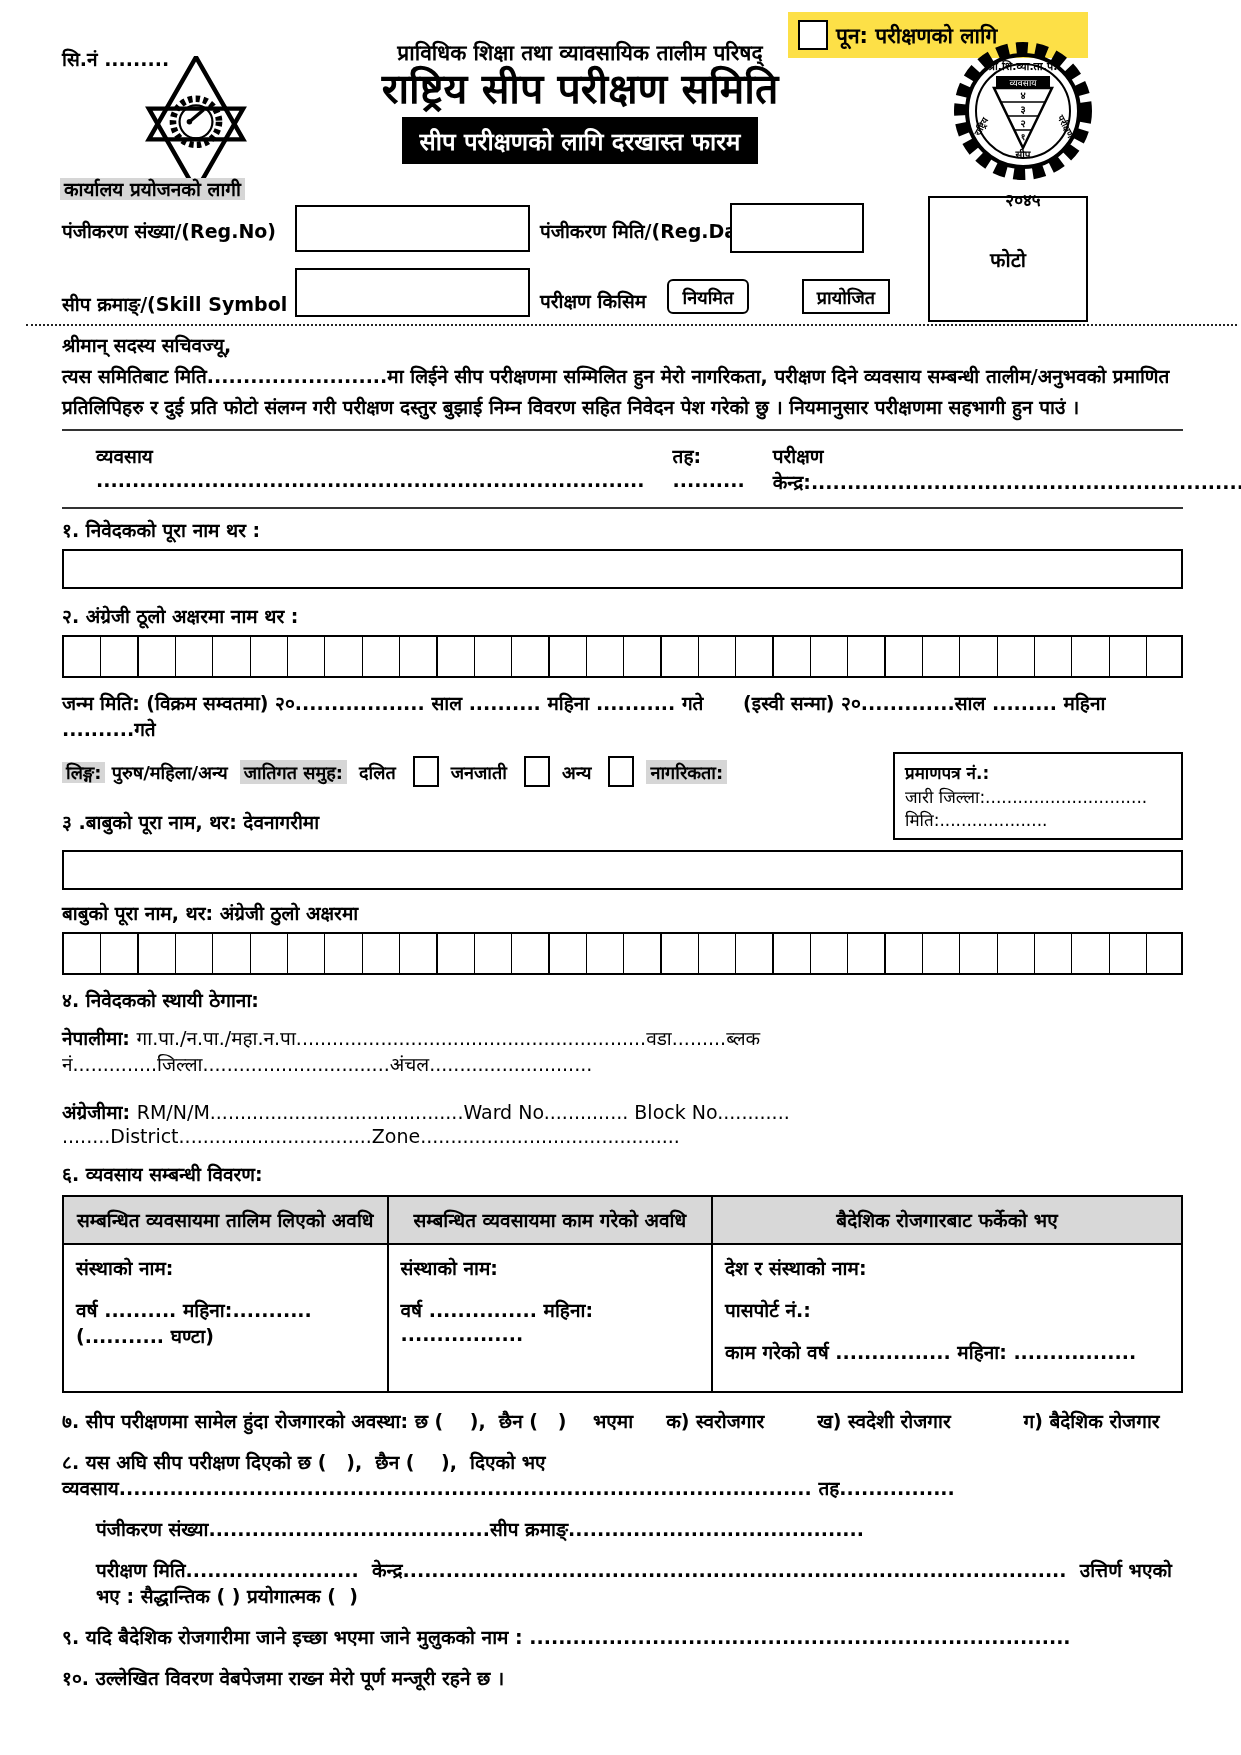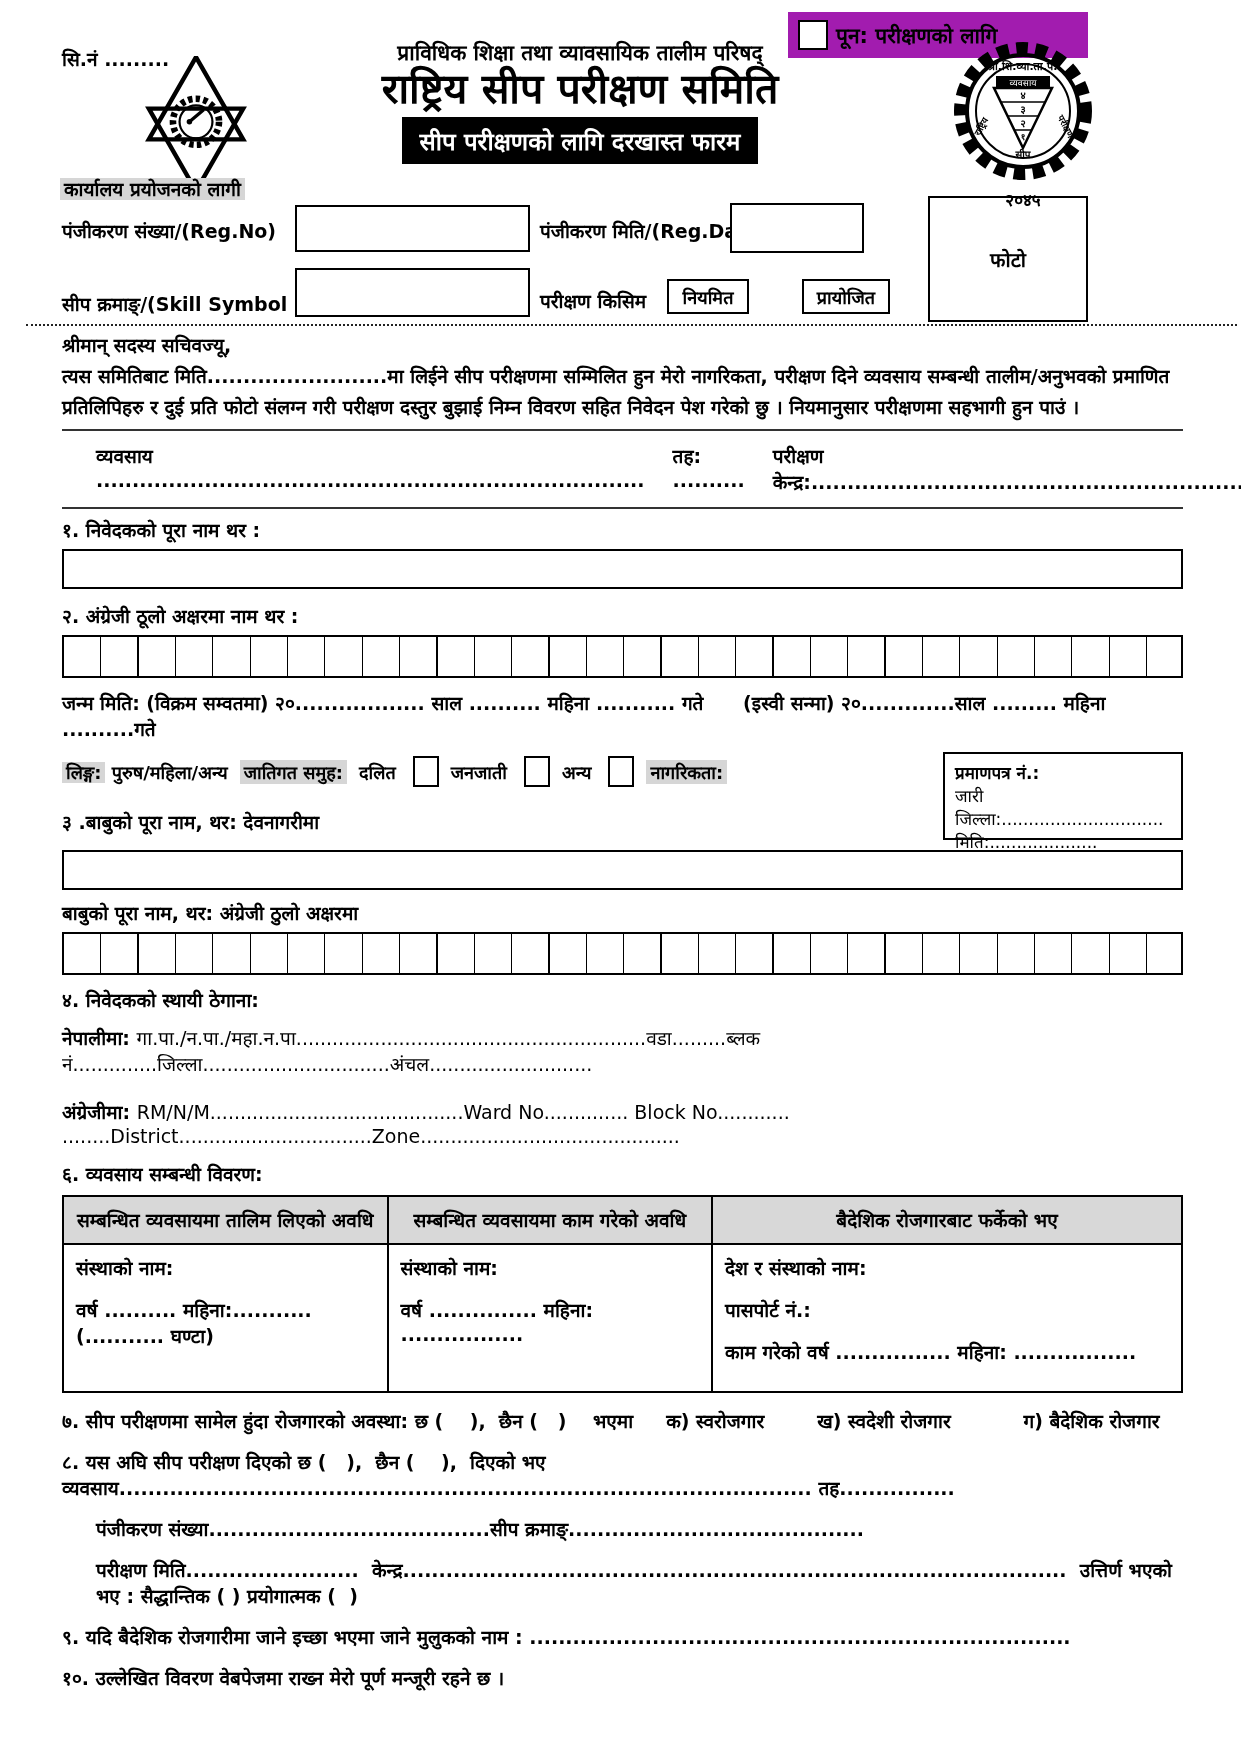--- a/index.html
+++ b/index.html
@@ -10,21 +10,21 @@
   }
   .hl { background:#d6d6d6; padding:0 4px; }
   .b  { font-weight:bold; }
   .n  { font-weight:normal; }
   .prewrap { white-space:pre-wrap; }
 
   
   .header { position:relative; height:330px; }
   .serial { position:absolute; left:62px; top:46px; font-size:19px; font-weight:bold; }
   .retest-strip { position:absolute; left:788px; top:12px; width:300px; height:46px;
-    background:#a21caf; display:flex; align-items:center; gap:8px; padding:0 10px; }
+    background:#fde047; display:flex; align-items:center; gap:8px; padding:0 10px; }
   .retest-box { width:30px; height:30px; background:#fff; border:2.5px solid #000; flex:none; }
   .retest-label { font-size:21px; font-weight:bold; white-space:nowrap; }
   .center-titles { position:absolute; left:300px; top:38px; width:560px; text-align:center; }
   .org-line { font-size:21px; font-weight:bold; }
   .main-title { font-size:41px; font-weight:bold; line-height:1.15; }
   .banner { display:inline-block; margin-top:4px; background:#000; color:#fff;
     font-size:24px; font-weight:bold; padding:7px 18px; }
   .star-wrap { position:absolute; left:140px; top:56px; }
   .seal-wrap { position:absolute; left:948px; top:36px; width:150px; text-align:center; }
   .seal-year { font-size:17px; font-weight:bold; margin-top:-2px; }
@@ -46,21 +46,21 @@
   .occupation .grow { flex:1; }
   .sec-label { margin-top:8px; }
   .input-line-box { height:40px; border:2px solid #000; margin-top:6px; }
   .chargrid { height:43px; border:2px solid #000; margin-top:6px;
     background:repeating-linear-gradient(90deg, transparent 0 36.1px, #000 36.1px 37.35px); }
   .dob { margin-top:12px; }
   .gender-zone { position:relative; margin-top:14px; padding-right:300px; min-height:88px; }
   .gender-row { display:flex; align-items:center; gap:12px; white-space:nowrap; font-size:18px; }
   .cb { width:26px; height:31px; border:2px solid #000; flex:none; margin-left:5px; background:#fff; }
   .s3-row { margin-top:22px; }
-  .citz-box { position:absolute; right:0; top:-4px; width:240px; height:88px;
+  .citz-box { position:absolute; right:0; top:-4px; width:290px; height:88px;
     border:2.5px solid #000; padding:7px 10px; display:flex; flex-direction:column;
     justify-content:space-around; font-size:17px; }
   .father-en { margin-top:10px; }
   .addr-line { margin-top:12px; }
   .addr-line .n { font-weight:normal; }
   .en-addr { margin-top:22px; margin-bottom:10px; }
   .s5-line { margin-top:18px; }
   .s6-label { margin-top:14px; }
   table.biz { width:100%; border-collapse:collapse; margin-top:8px; }
   table.biz th { background:#d8d8d8; border:2px solid #000; font-size:19px; padding:10px 6px; }
@@ -130,21 +130,21 @@
 
   <div class="reg-label" style="left:540px; top:218px;">पंजीकरण मिति/(Reg.Date)</div>
   <div class="fill-box" style="left:730px; top:203px; width:134px; height:50px;"></div>
 
   <div class="photo-box">फोटो</div>
 
   <div class="reg-label" style="left:62px; top:291px;">सीप क्रमाङ्/(Skill Symbol No)</div>
   <div class="fill-box" style="left:295px; top:268px; width:235px; height:49px;"></div>
 
   <div class="reg-label" style="left:540px; top:288px;">परीक्षण किसिम</div>
-  <div class="type-box" style="left:667px; top:279px; width:82px; height:35px;">नियमित</div>
+  <div class="type-box" style="left:667px; top:279px; width:82px; height:35px;border-radius:6px;">नियमित</div>
   <div class="type-box" style="left:802px; top:279px; width:88px; height:35px;">प्रायोजित</div>
 
   <div class="dotted-div"></div>
 </div>
 
 <div class="content">
 
   <div class="letter">
     <p>श्रीमान् सदस्य सचिवज्यू,</p>
     <p>त्यस समितिबाट मिति.........................मा लिईने सीप परीक्षणमा सम्मिलित हुन मेरो नागरिकता, परीक्षण दिने व्यवसाय सम्बन्धी तालीम/अनुभवको प्रमाणित</p>

